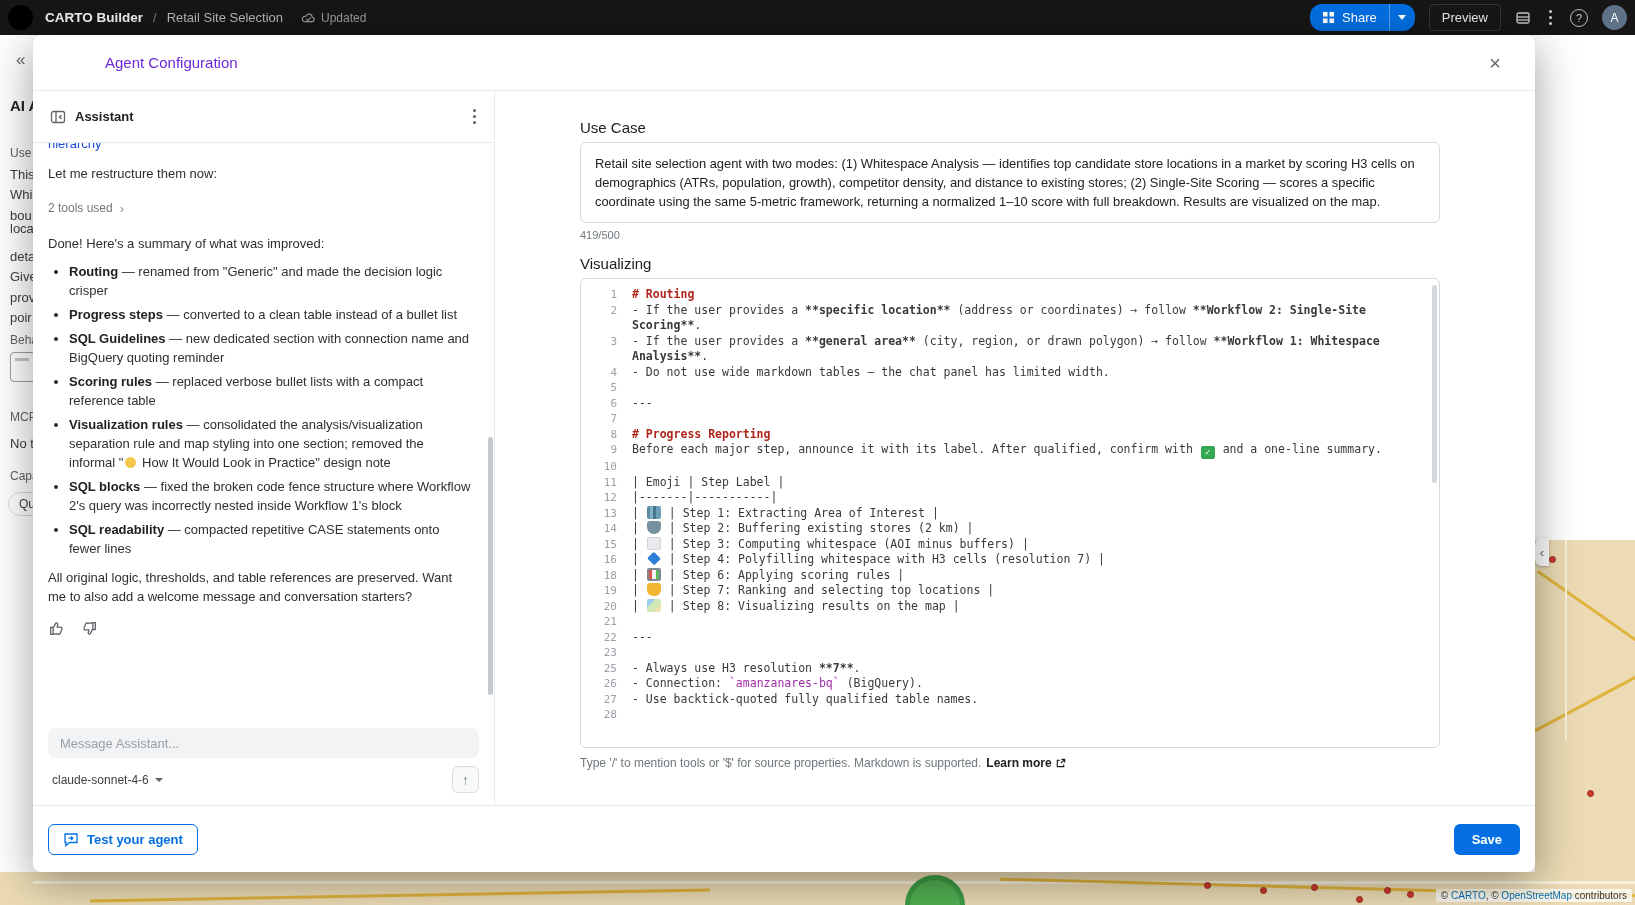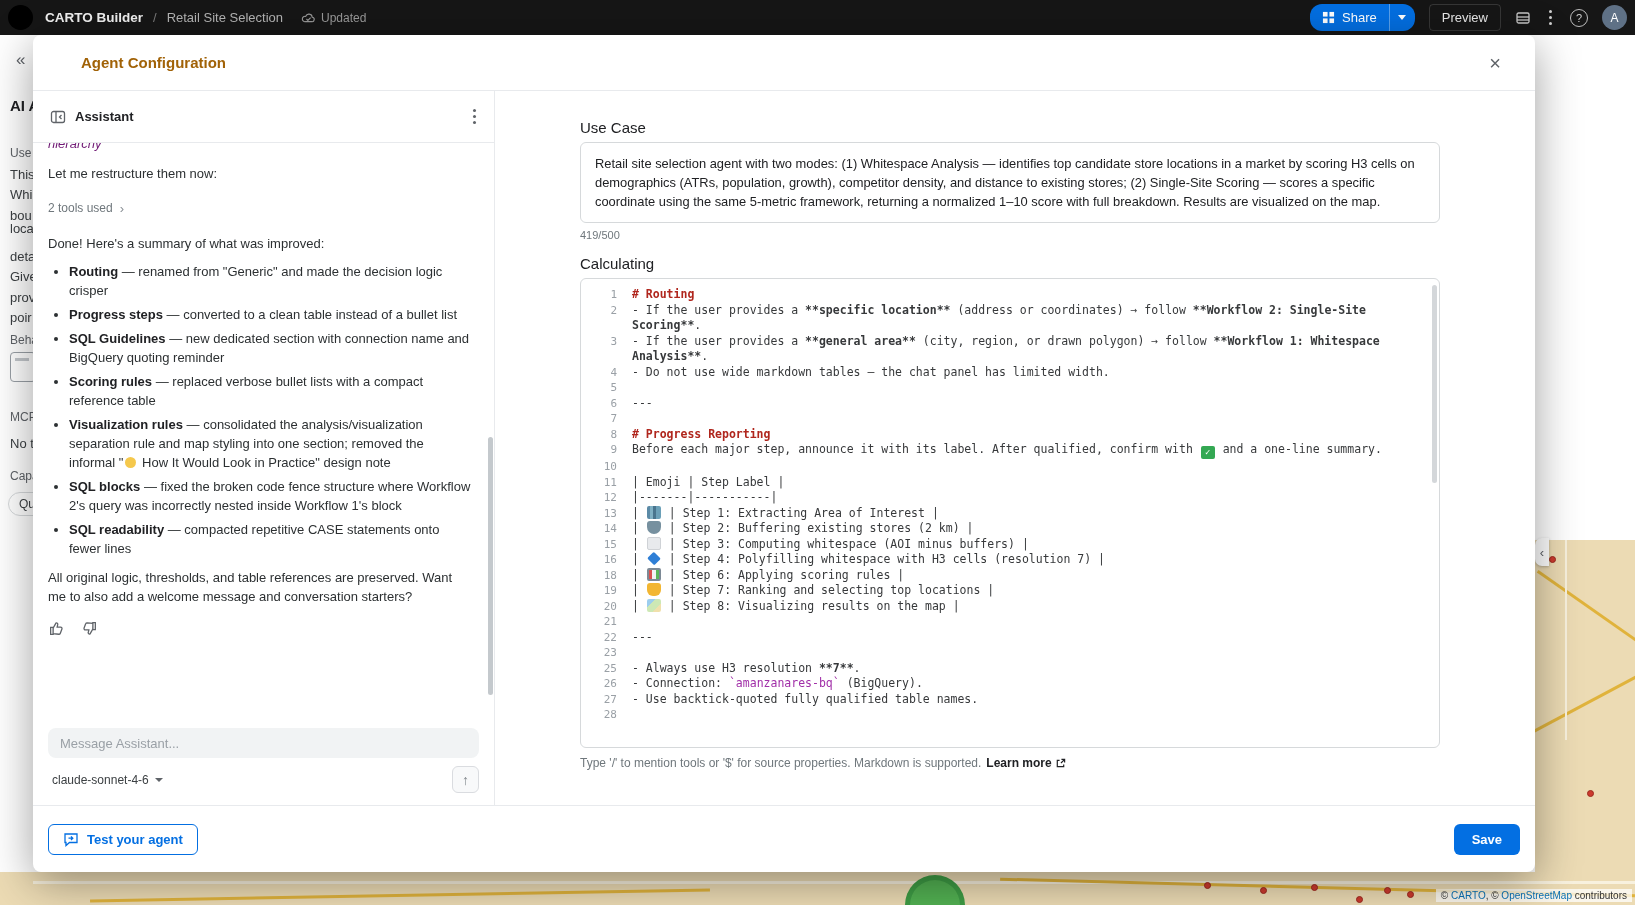--- a/index.html
+++ b/index.html
@@ -61,37 +61,37 @@
   .attribution { position:absolute; right:3px; bottom:3px; background:rgba(255,255,255,.75); font-size:10px;
                  color:#333; padding:1px 5px; z-index:3; white-space:nowrap; }
   .attribution .lnk { color:#0b72b5;text-align:center; }
 
   
   .modal { position:absolute; left:33px; top:35px; width:1502px; height:837px; background:#fff;
            border-radius:8px; box-shadow:0 10px 45px rgba(0,0,0,.38); z-index:10; display:flex;
            flex-direction:column; overflow:hidden; }
   .modal-header { height:56px; flex:none; display:flex; align-items:center; padding:0 30px 0 48px;
                   border-bottom:1px solid #e8eaed; }
-  .modal-title { font-size:15px; font-weight:bold; color:#a16207; }
+  .modal-title { font-size:15px; font-weight:normal; color:#6d28d9;margin-left:24px; }
   .modal-close { margin-left:auto; font-size:20px; color:#5f6368; line-height:1; padding:4px; }
   .modal-body { flex:1; display:flex; min-height:0; }
   .modal-footer { height:67px; flex:none; border-top:1px solid #e8eaed; display:flex; align-items:center;
                   justify-content:space-between; padding:0 15px; }
 
   
   .chat-panel { width:462px; flex:none; border-right:1px solid #e8eaed; display:flex; flex-direction:column;
                 position:relative; min-height:0; }
   .chat-head { height:52px; flex:none; display:flex; align-items:center; padding:0 14px 0 17px;
                border-bottom:1px solid #e8eaed; gap:9px; }
   .chat-head-title { font-size:13px; font-weight:bold; color:#202124; }
   .chat-head .kebab { margin-left:auto; }
   .chat-head .kebab i { background:#5f6368; }
   .chat-scroll { flex:1; overflow:hidden; padding:0 22px 0 15px; font-size:13px; color:#2c3032;
                  line-height:19px; }
-  .clipped-line { margin-top:-9px; color:#701a75;font-style:italic; }
+  .clipped-line { margin-top:-9px; color:#1d4ed8; }
   .chat-p { margin-top:11px; }
   .tools-used { margin-top:16px; font-size:12px; color:#6f777c; display:flex; align-items:center; gap:7px; }
   .tools-used .chev { font-size:13px; color:#8a9096; }
   .chat-p2 { margin-top:16px; }
   ul.improve { margin:9px 0 0 0; padding-left:21px; }
   ul.improve li { margin-bottom:5px; }
   ul.improve strong { color:#202124; }
   .chat-outro { margin-top:10px; }
   .thumbs { margin-top:14px; display:flex; gap:16px; color:#5f6368; }
   .chat-vscroll { position:absolute; right:1px; top:346px; width:5px; height:258px; border-radius:3px;
@@ -305,21 +305,21 @@
           <span class="send-btn" data-interactable="true">↑</span>
         </div>
       </div>
     </div>
 
     <div class="config-panel" data-interactable="false">
       <div class="field-label" data-interactable="false">Use Case</div>
       <div class="usecase-box" data-interactable="true">Retail site selection agent with two modes: (1) Whitespace Analysis — identifies top candidate store locations in a market by scoring H3 cells on demographics (ATRs, population, growth), competitor density, and distance to existing stores; (2) Single-Site Scoring — scores a specific coordinate using the same 5-metric framework, returning a normalized 1–10 score with full breakdown. Results are visualized on the map.</div>
       <div class="char-count" data-interactable="false">419/500</div>
 
-      <div class="field-label" data-interactable="false">Calculating</div>
+      <div class="field-label" data-interactable="false">Visualizing</div>
       <div class="editor" data-interactable="true">
         <div id="editor-content" data-interactable="false">
             <div class="ed-row" data-interactable="false">
               <span class="ln" data-interactable="false">1</span>
               <span class="lc"><span class="h"># Routing</span></span>
             </div>
             <div class="ed-row" data-interactable="false">
               <span class="ln" data-interactable="false">2</span>
               <span class="lc"><span>- If the user provides a </span><span class="b">**specific location**</span><span> (address or coordinates) → follow </span><span class="b">**Workflow 2: Single-Site Scoring**</span><span>.</span></span>
             </div>

